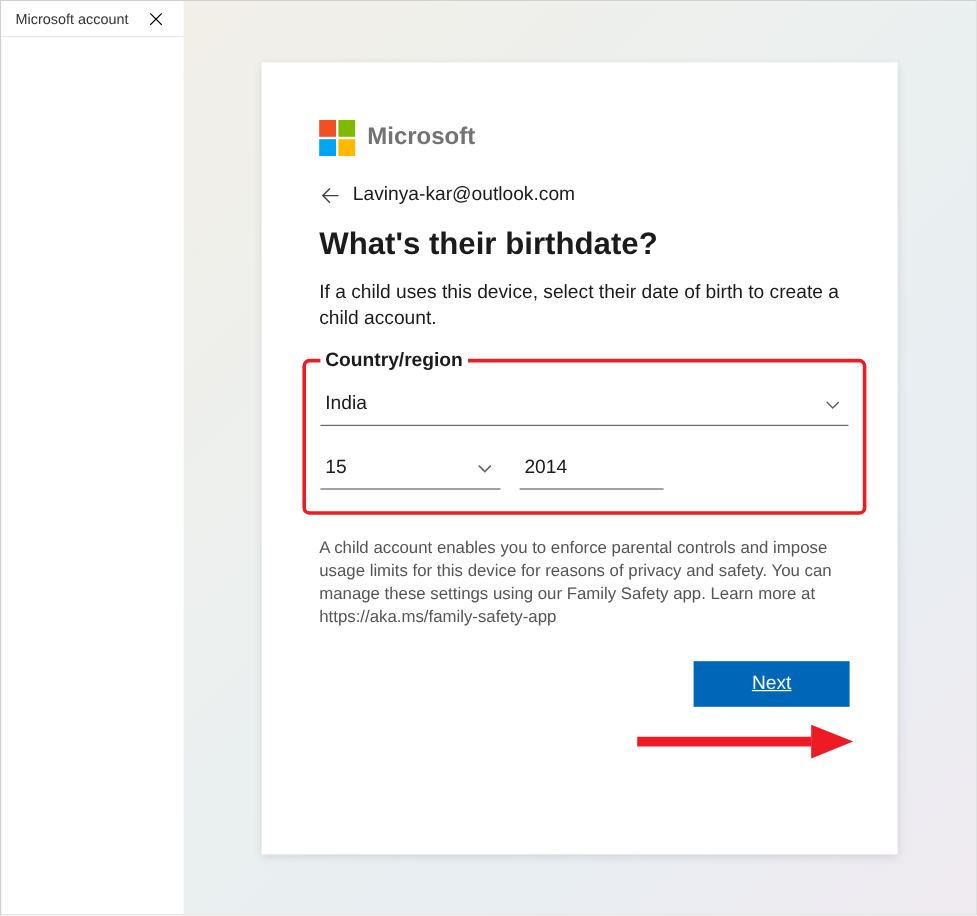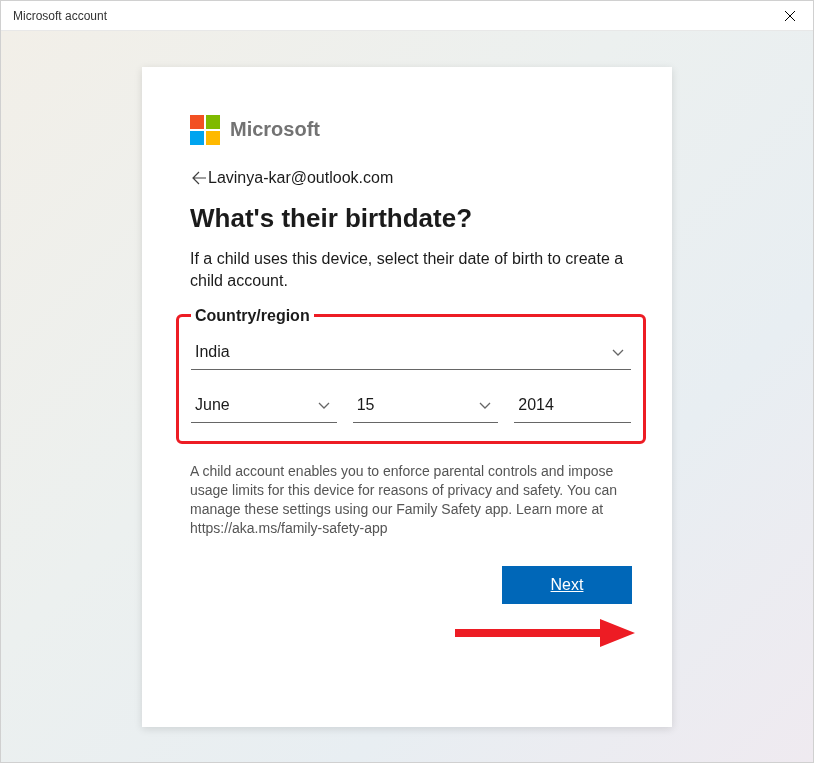--- a/index.html
+++ b/index.html
@@ -8,21 +8,21 @@
       width: 814px;
       height: 763px;
       background: #fff;
       overflow: hidden;
     }
     .window {
       width: 814px;
       height: 763px;
       border: 1px solid #d0d0d0;
       display: flex;
-      flex-direction: column;
+      flex-direction: row;
     }
     .titlebar {
       height: 30px;
       background: #fff;
       display: flex;
       align-items: center;
       justify-content: space-between;
       padding-left: 12px;
       border-bottom: 1px solid #e8e8e8;
     }
@@ -74,20 +74,21 @@
     .sq.y { background: #FFB900; }
     .brand-text {
       font-size: 20px;
       color: #737373;
       font-weight: 600;
       margin-left: 4px;
     }
     .identity {
       display: flex;
       align-items: flex-start;
+      gap: 10px;
       margin-bottom: 16px;
     }
     .back-arrow {
       width: 18px; height: 18px;
       display: inline-flex; align-items: center; justify-content: center;
       cursor: pointer;
     }
     .identity-email { font-size: 16px; color: #1b1b1b; }
     .heading {
       font-size: 26px;
@@ -223,26 +224,20 @@
         <div class="select full">
           <span>India</span>
           <svg class="chev" width="14" height="14" viewBox="0 0 14 14">
               <path d="M2 5 L7 10 L12 5" stroke="#666" stroke-width="1.3" fill="none"></path>
             </svg>
         </div>
 
         <div class="spacer"></div>
 
         <div class="select-row">
-          <div class="select month">
-            <span>June</span>
-            <svg class="chev" width="14" height="14" viewBox="0 0 14 14">
-                <path d="M2 5 L7 10 L12 5" stroke="#666" stroke-width="1.3" fill="none"></path>
-              </svg>
-          </div>
           <div class="select day">
             <span>15</span>
             <svg class="chev" width="14" height="14" viewBox="0 0 14 14">
                 <path d="M2 5 L7 10 L12 5" stroke="#666" stroke-width="1.3" fill="none"></path>
               </svg>
           </div>
           <div class="select year">
             <span>2014</span>
           </div>
         </div>

